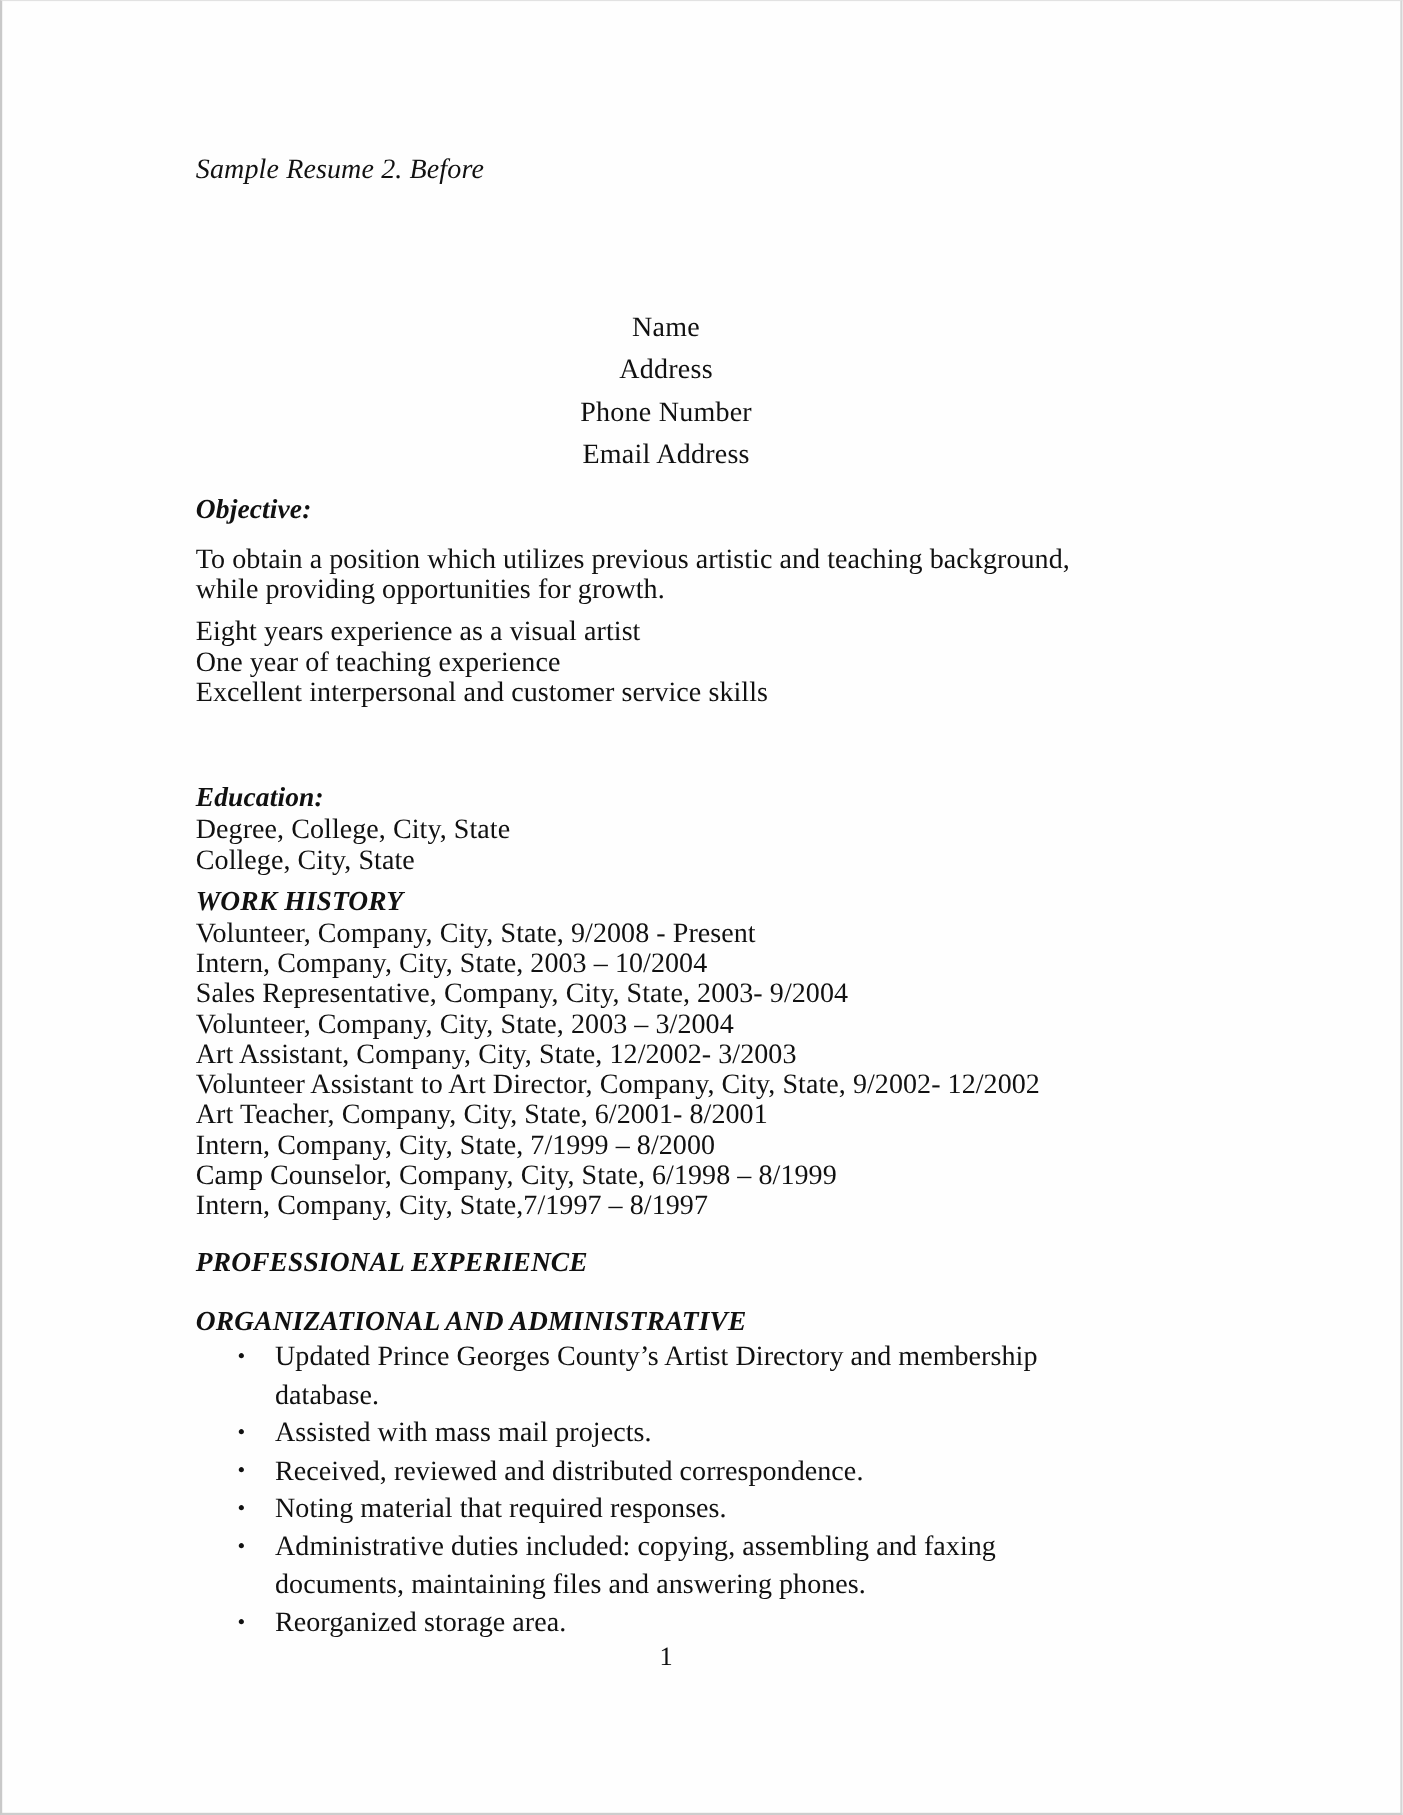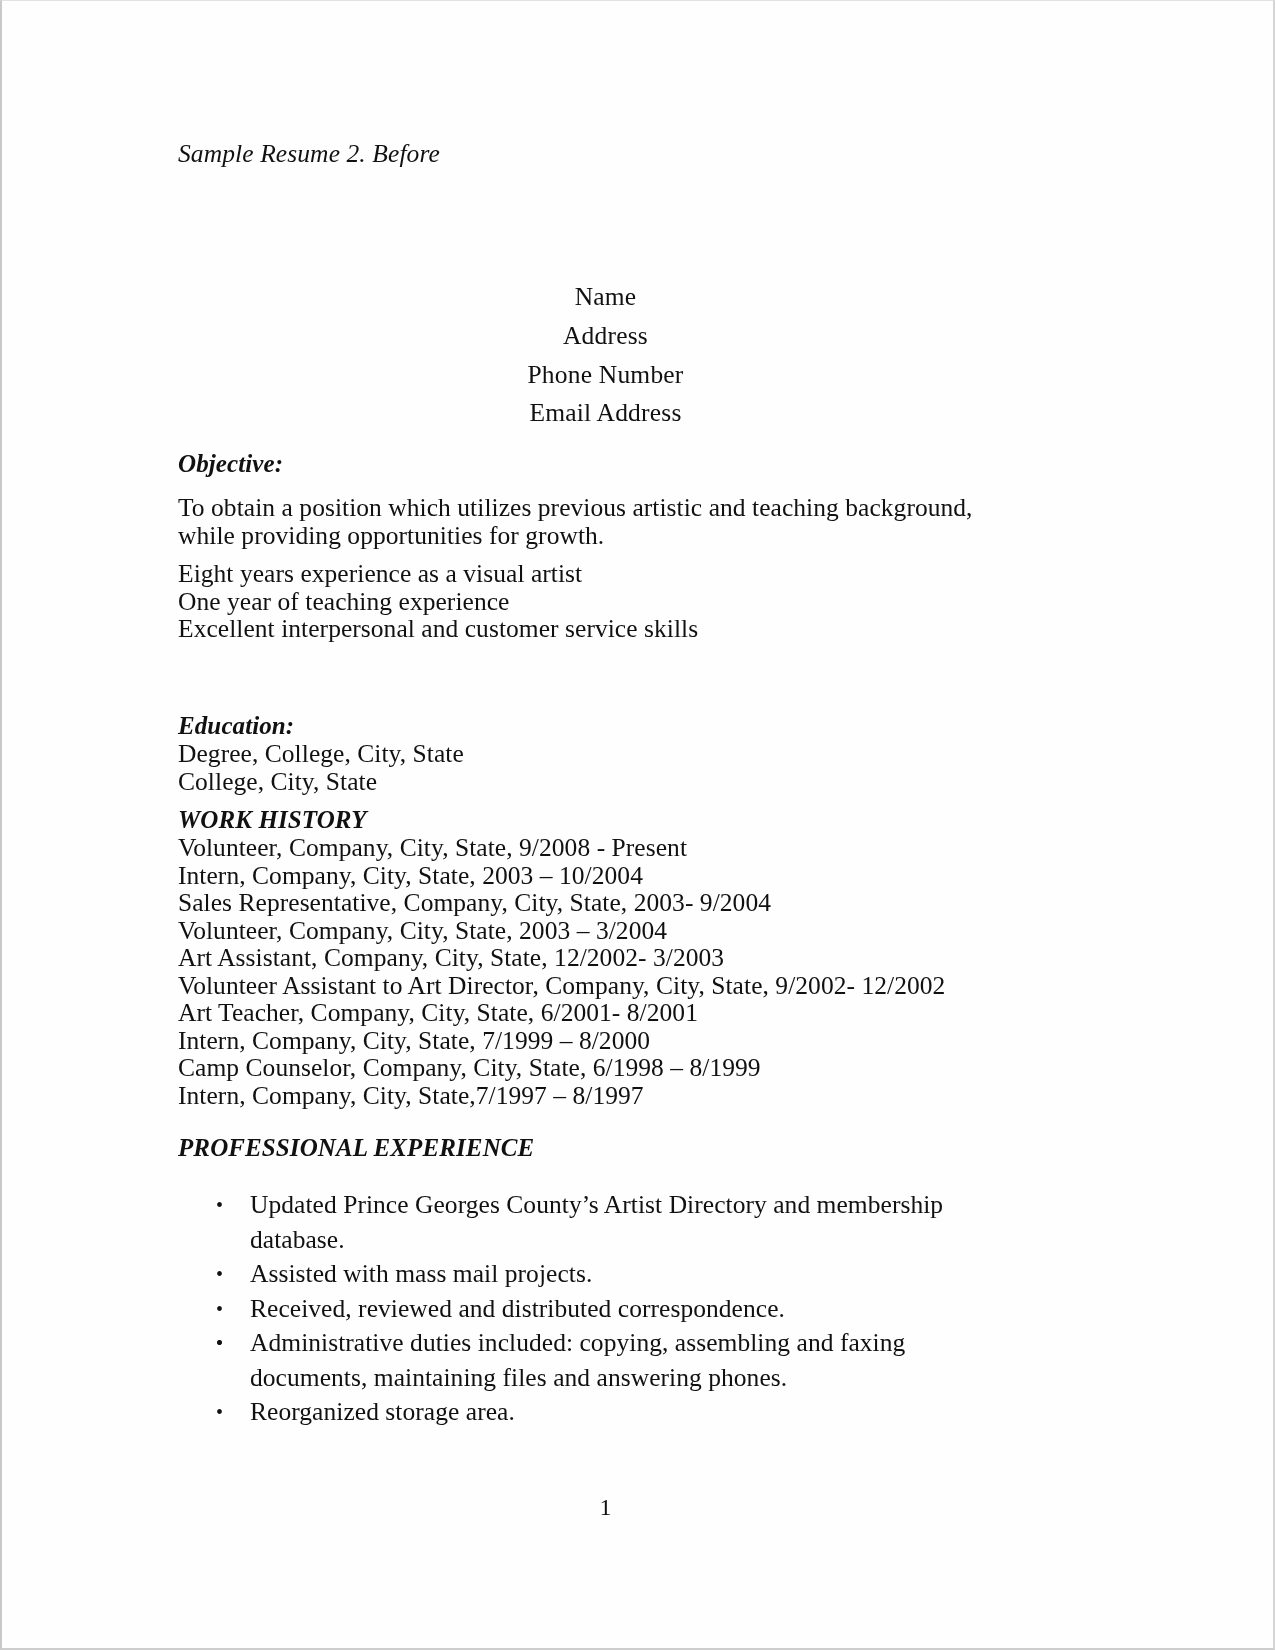--- a/index.html
+++ b/index.html
@@ -168,35 +168,37 @@
     <div class="line">Intern, Company, City, State, 7/1999 – 8/2000</div>
     <div class="line">Camp Counselor, Company, City, State, 6/1998 – 8/1999</div>
     <div class="line">Intern, Company, City, State,7/1997 – 8/1997</div>
   </div>
 
   <div class="section sec-profexp">
     <div class="heading">PROFESSIONAL EXPERIENCE</div>
   </div>
 
   <div class="section sec-orgadmin">
+    <div class="heading">ORGANIZATIONAL AND ADMINISTRATIVE</div>
     <ul class="bullets">
       <li>
         <span class="bullet-glyph">•</span>
         <span class="bullet-text">Updated Prince Georges County’s Artist Directory and membership database.</span>
       </li>
       <li>
         <span class="bullet-glyph">•</span>
         <span class="bullet-text">Assisted with mass mail projects.</span>
       </li>
       <li>
         <span class="bullet-glyph">•</span>
         <span class="bullet-text">Received, reviewed and distributed correspondence.</span>
       </li>
       <li>
         <span class="bullet-glyph">•</span>
+        <span class="bullet-text">Noting material that required responses.</span>
       </li>
       <li>
         <span class="bullet-glyph">•</span>
         <span class="bullet-text">Administrative duties included: copying, assembling and faxing documents, maintaining files and answering phones.</span>
       </li>
       <li>
         <span class="bullet-glyph">•</span>
         <span class="bullet-text">Reorganized storage area.</span>
       </li>
     </ul>

